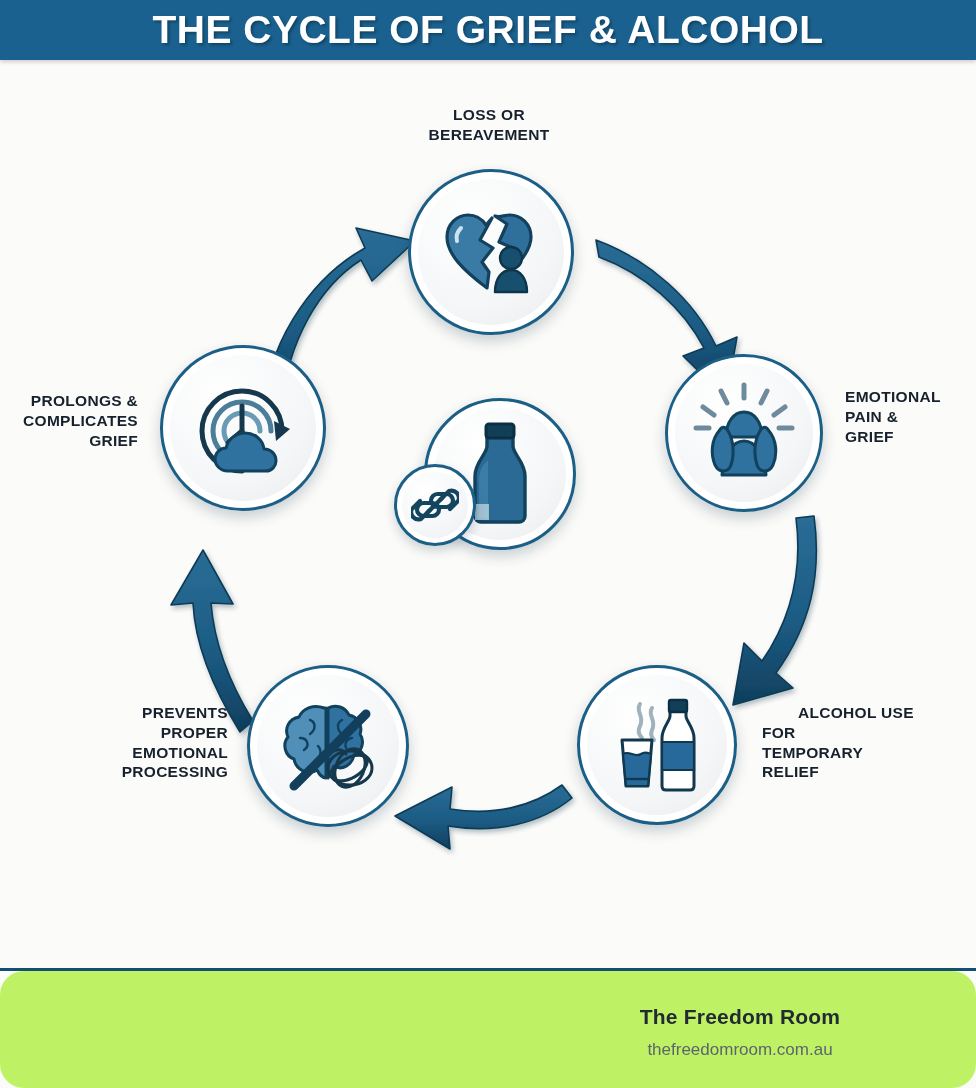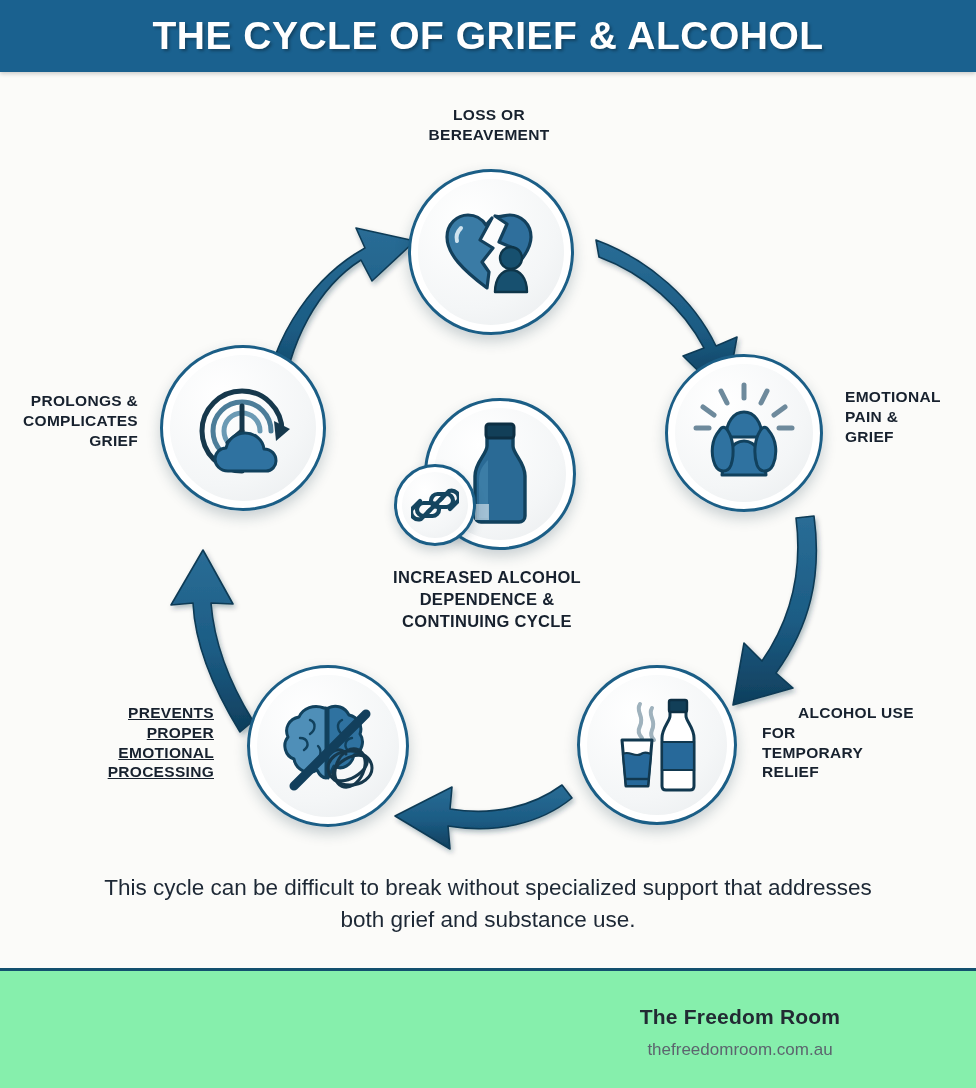--- a/index.html
+++ b/index.html
@@ -7,21 +7,21 @@
     width:976px;height:1088px;
     background:#fdfdfb;
     font-family:"Liberation Sans", sans-serif;
     overflow:hidden;
     position:relative;
   }
   .page{position:relative;width:976px;height:1088px;background:#fbfbf9;}
 
   
   .header{
-    position:absolute;left:0;top:0;width:976px;height:72px;
+    position:absolute;left:0;top:0;width:976px;height:60px;
     background:#1a618f;
     display:flex;align-items:center;justify-content:center;
     box-shadow:0 2px 4px rgba(0,0,0,.18);
   }
   .header-title{
     color:#ffffff;
     font-size:39px;
     font-weight:bold;
     letter-spacing:.5px;
     text-align:center;
@@ -80,21 +80,21 @@
     font-size:22.5px;
     line-height:1.42;
     font-family:"Liberation Sans", sans-serif;
   }
 
   
   .divider{
     position:absolute;left:0;top:968px;width:976px;height:3px;background:#13506f;
   }
   .footer{
-    position:absolute;left:0;top:971px;width:976px;height:117px;background:#86efac;
+    position:absolute;left:0;top:971px;width:976px;height:117px;background:#bef264;border-radius:24px;
   }
   .footer-inner{
     position:absolute;right:36px;top:34px;text-align:center;width:400px;
   }
   .footer-name{
     color:#222a33;font-size:21px;font-weight:bold;letter-spacing:.2px;
     font-family:"Liberation Sans", sans-serif;
   }
   .footer-url{
     color:#5c656e;font-size:17px;margin-top:11px;
@@ -206,21 +206,21 @@
         <path d="M20,50 L50,50 L46,96 L24,96 Z" fill="#ffffff" stroke="#11384f" stroke-width="3" stroke-linejoin="round"></path>
         <path d="M21,64 C27,60 33,68 39,64 C43,61 46,63 49,64 L46,96 L24,96 Z" fill="#27699a" stroke="#11384f" stroke-width="2.2" stroke-linejoin="round"></path>
         <line x1="23" y1="89" x2="47" y2="89" stroke="#11384f" stroke-width="2.4"></line>
 
         <path d="M68,14 L84,14 L84,26 C84,31 92,38 92,48 L92,96 C92,99 90,100 88,100 L64,100 C62,100 60,99 60,96 L60,48 C60,38 68,31 68,26 Z" fill="#ffffff" stroke="#11384f" stroke-width="3" stroke-linejoin="round"></path>
         <rect x="67" y="10" width="18" height="12" rx="2" fill="#123f58" stroke="#0d2f43" stroke-width="2.4"></rect>
         <path d="M60,52 L92,52 L92,80 L60,80 Z" fill="#27699a" stroke="#11384f" stroke-width="2.2"></path>
       </svg>
     </div>
 
-    <div class="lbl lbl-left" style="left:6px;top:627px;width:208px;text-decoration:underline;">
+    <div class="lbl lbl-left" style="left:20px;top:627px;width:208px;">
       <span style="white-space:pre-line;">PREVENTS
 PROPER
 EMOTIONAL
 PROCESSING</span>
     </div>
     <div class="node" style="left:247px;top:589px;width:156px;height:156px;">
       <svg width="112" height="112" viewBox="0 0 112 112">
 
         <path d="M52,18 C42,14 31,18 27,27 C17,29 12,38 16,47 C10,54 13,66 22,69 C24,80 36,86 45,80 C48,86 52,88 54,88 L54,18 Z" fill="#4f8fb8" stroke="#11415d" stroke-width="3" stroke-linejoin="round"></path>
         <path d="M56,18 C64,14 73,17 77,25 C86,27 91,36 88,44 C93,51 90,62 82,65 C80,75 70,81 62,76 C59,82 57,86 56,88 Z" fill="#2f72a0" stroke="#11415d" stroke-width="3" stroke-linejoin="round"></path>
@@ -280,29 +280,23 @@
           <path d="M29,19 L38,10 A7.5,7.5 0 0 1 47.5,19.5 L39,28"></path>
           <path d="M17,31 L31,17"></path>
         </g>
         <g fill="none" stroke="#14455f" stroke-width="4.2" stroke-linecap="round" transform="translate(2,2)">
           <rect x="4" y="20" width="22" height="13" rx="6.5"></rect>
           <rect x="18" y="11" width="22" height="13" rx="6.5"></rect>
         </g>
       </svg>
     </div>
 
-    <div class="center-label" style="left:277px;top:491px;">
-      <span style="white-space:pre-line;">INCREASED ALCOHOL
-DEPENDENCE &amp;
-CONTINUING CYCLE</span>
-    </div>
 
   </div>
 
-  <div class="caption">This cycle can be difficult to break without specialized support that addresses both grief and substance use.</div>
 
   <div class="divider"></div>
   <div class="footer">
     <div class="footer-inner">
       <div class="footer-name">The Freedom Room</div>
       <div class="footer-url">thefreedomroom.com.au</div>
     </div>
   </div>
 
 </div>

